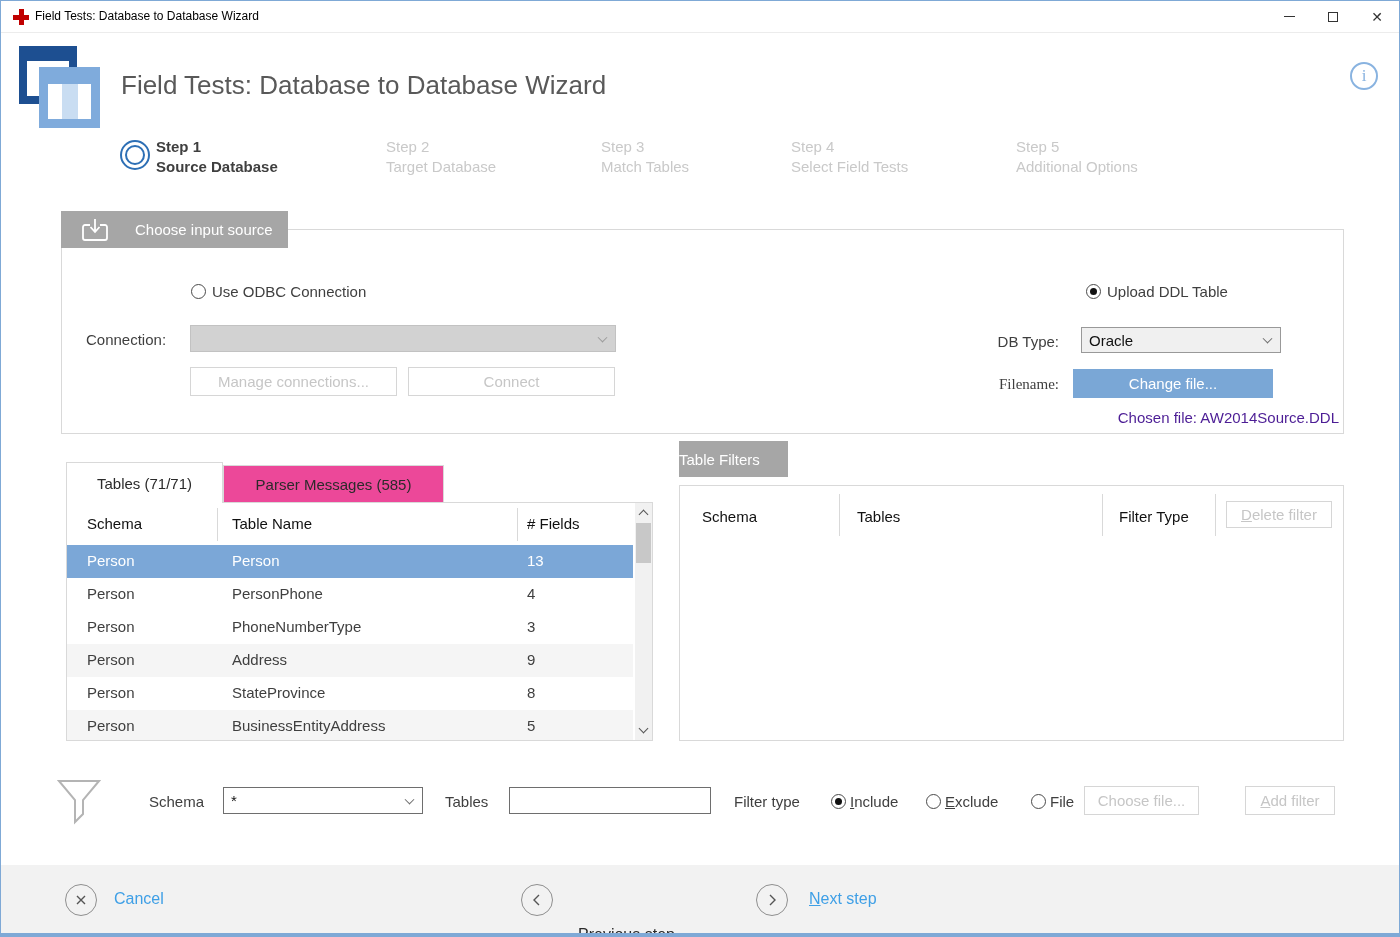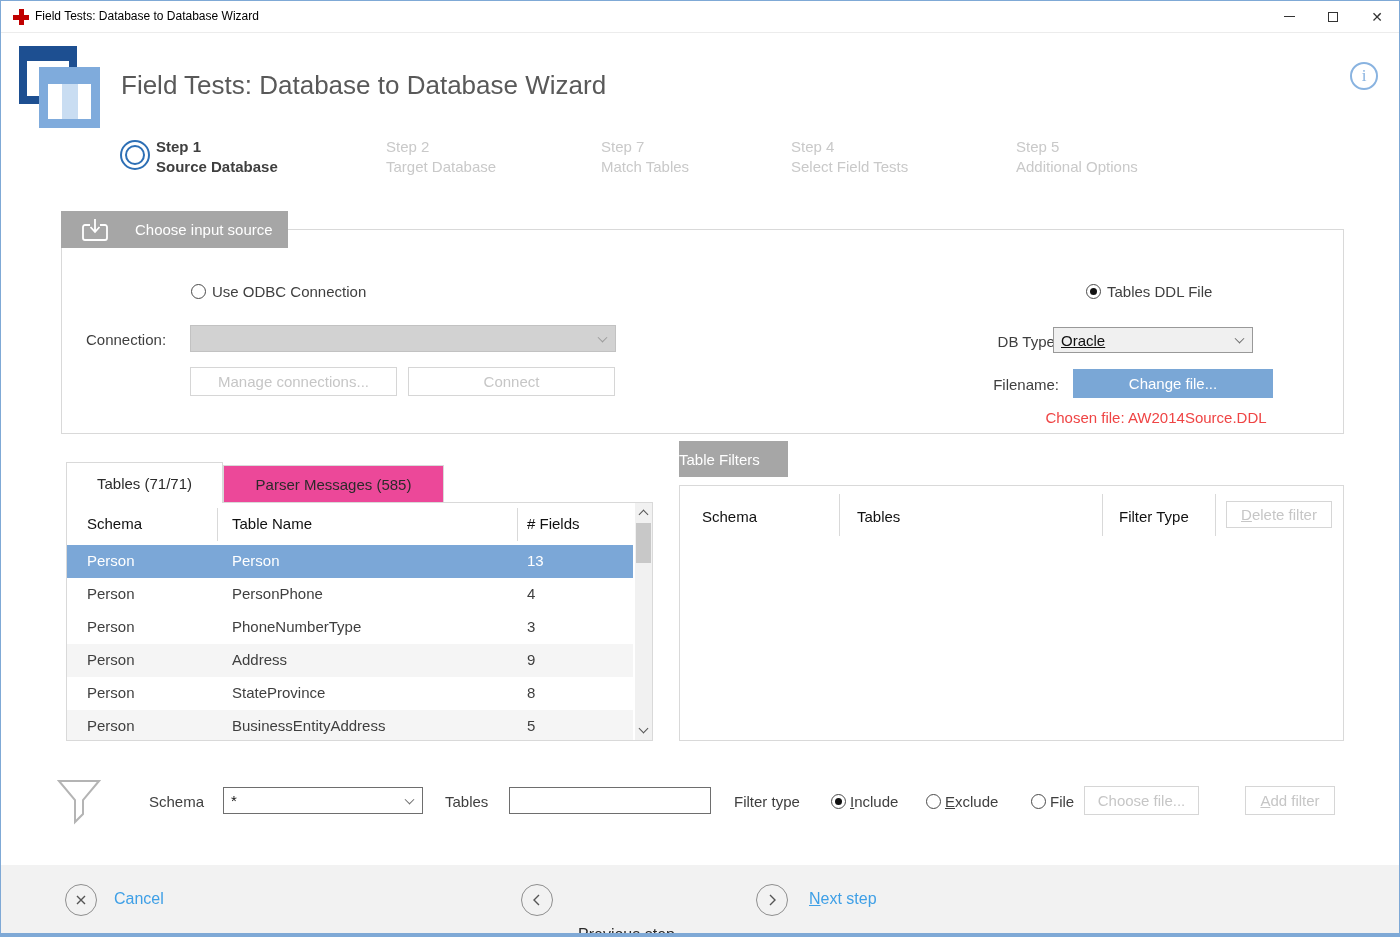--- a/index.html
+++ b/index.html
@@ -125,58 +125,58 @@
   <div class="step1-icon">
       <div class="step1-icon-inner"></div>
     </div>
   <div class="step s1 active">
     <span class="num">Step 1</span><span>Source Database</span>
   </div>
   <div class="step s2">
     <span class="num">Step 2</span><span>Target Database</span>
   </div>
   <div class="step s3">
-    <span class="num">Step 7</span><span>Match Tables</span>
+    <span class="num">Step 3</span><span>Match Tables</span>
   </div>
   <div class="step s4">
     <span class="num">Step 4</span><span>Select Field Tests</span>
   </div>
   <div class="step s5">
     <span class="num">Step 5</span><span>Additional Options</span>
   </div>
 
   <div class="input-panel"></div>
   <div class="section-tab input-tab">
     <svg class="download-icon" viewBox="0 0 28 24">
       <path d="M9 7 H4 a2 2 0 0 0 -2 2 v11 a2 2 0 0 0 2 2 h20 a2 2 0 0 0 2 -2 v-11 a2 2 0 0 0 -2 -2 h-5" fill="none" stroke="#fff" stroke-width="1.8"></path>
       <path d="M14 1 V13 M9.5 9 L14 14 L18.5 9" fill="none" stroke="#fff" stroke-width="1.8"></path>
     </svg>
     <span class="label">Choose input source</span>
   </div>
   <div class="radio" style="left:190px; top:283px;"></div>
   <div class="field-label" style="left:211px; top:282px;">Use ODBC Connection</div>
   <div class="radio checked" style="left:1085px; top:283px;"></div>
-  <div class="field-label" style="left:1106px; top:282px;">Tables DDL File</div>
+  <div class="field-label" style="left:1106px; top:282px;">Upload DDL Table</div>
 
   <div class="field-label" style="left:85px; top:330px;">Connection:</div>
   <div class="combo disabled" style="left:189px; top:324px; width:426px; height:27px;">
     <span></span>
     <div class="chev"></div>
   </div>
   <div class="btn disabled" style="left:407px; top:366px; width:207px; height:29px;">Connect</div>
   <div class="btn disabled" style="left:189px; top:366px; width:207px; height:29px;">Manage connections...</div>
 
   <div class="field-label" style="left:985px; top:332px; width:73px; text-align:right;">DB Type:</div>
-  <div class="combo" style="left:1052px; top:326px; width:200px; height:26px;text-decoration:underline;">
+  <div class="combo" style="left:1080px; top:326px; width:200px; height:26px;">
     <span>Oracle</span>
     <div class="chev"></div>
   </div>
-  <div class="field-label" style="left:978px; top:375px; width:80px; text-align:right;">Filename:</div>
+  <div class="field-label" style="left:978px; top:375px; width:80px; text-align:right;font-family:Liberation Serif, serif;">Filename:</div>
   <div class="btn primary" style="left:1072px; top:368px; width:200px; height:29px;">Change file...</div>
-  <div class="field-label" style="left:1000px; top:408px; width:310px; text-align:center; color:#ef4444;">Chosen file: AW2014Source.DDL</div>
+  <div class="field-label" style="left:1028px; top:408px; width:310px; text-align:right; color:#4c1d95;">Chosen file: AW2014Source.DDL</div>
 
   <div class="tab tab-tables">Tables (71/71)</div>
   <div class="tab tab-parser">Parser Messages (585)</div>
   <div class="tables-panel">
     <div class="tp-header">
       <span class="c-schema">Schema</span>
       <span class="c-table">Table Name</span>
       <span class="c-fields"># Fields</span>
       <div class="tp-col-sep" style="left:150px;"></div>
       <div class="tp-col-sep" style="left:450px;"></div>

